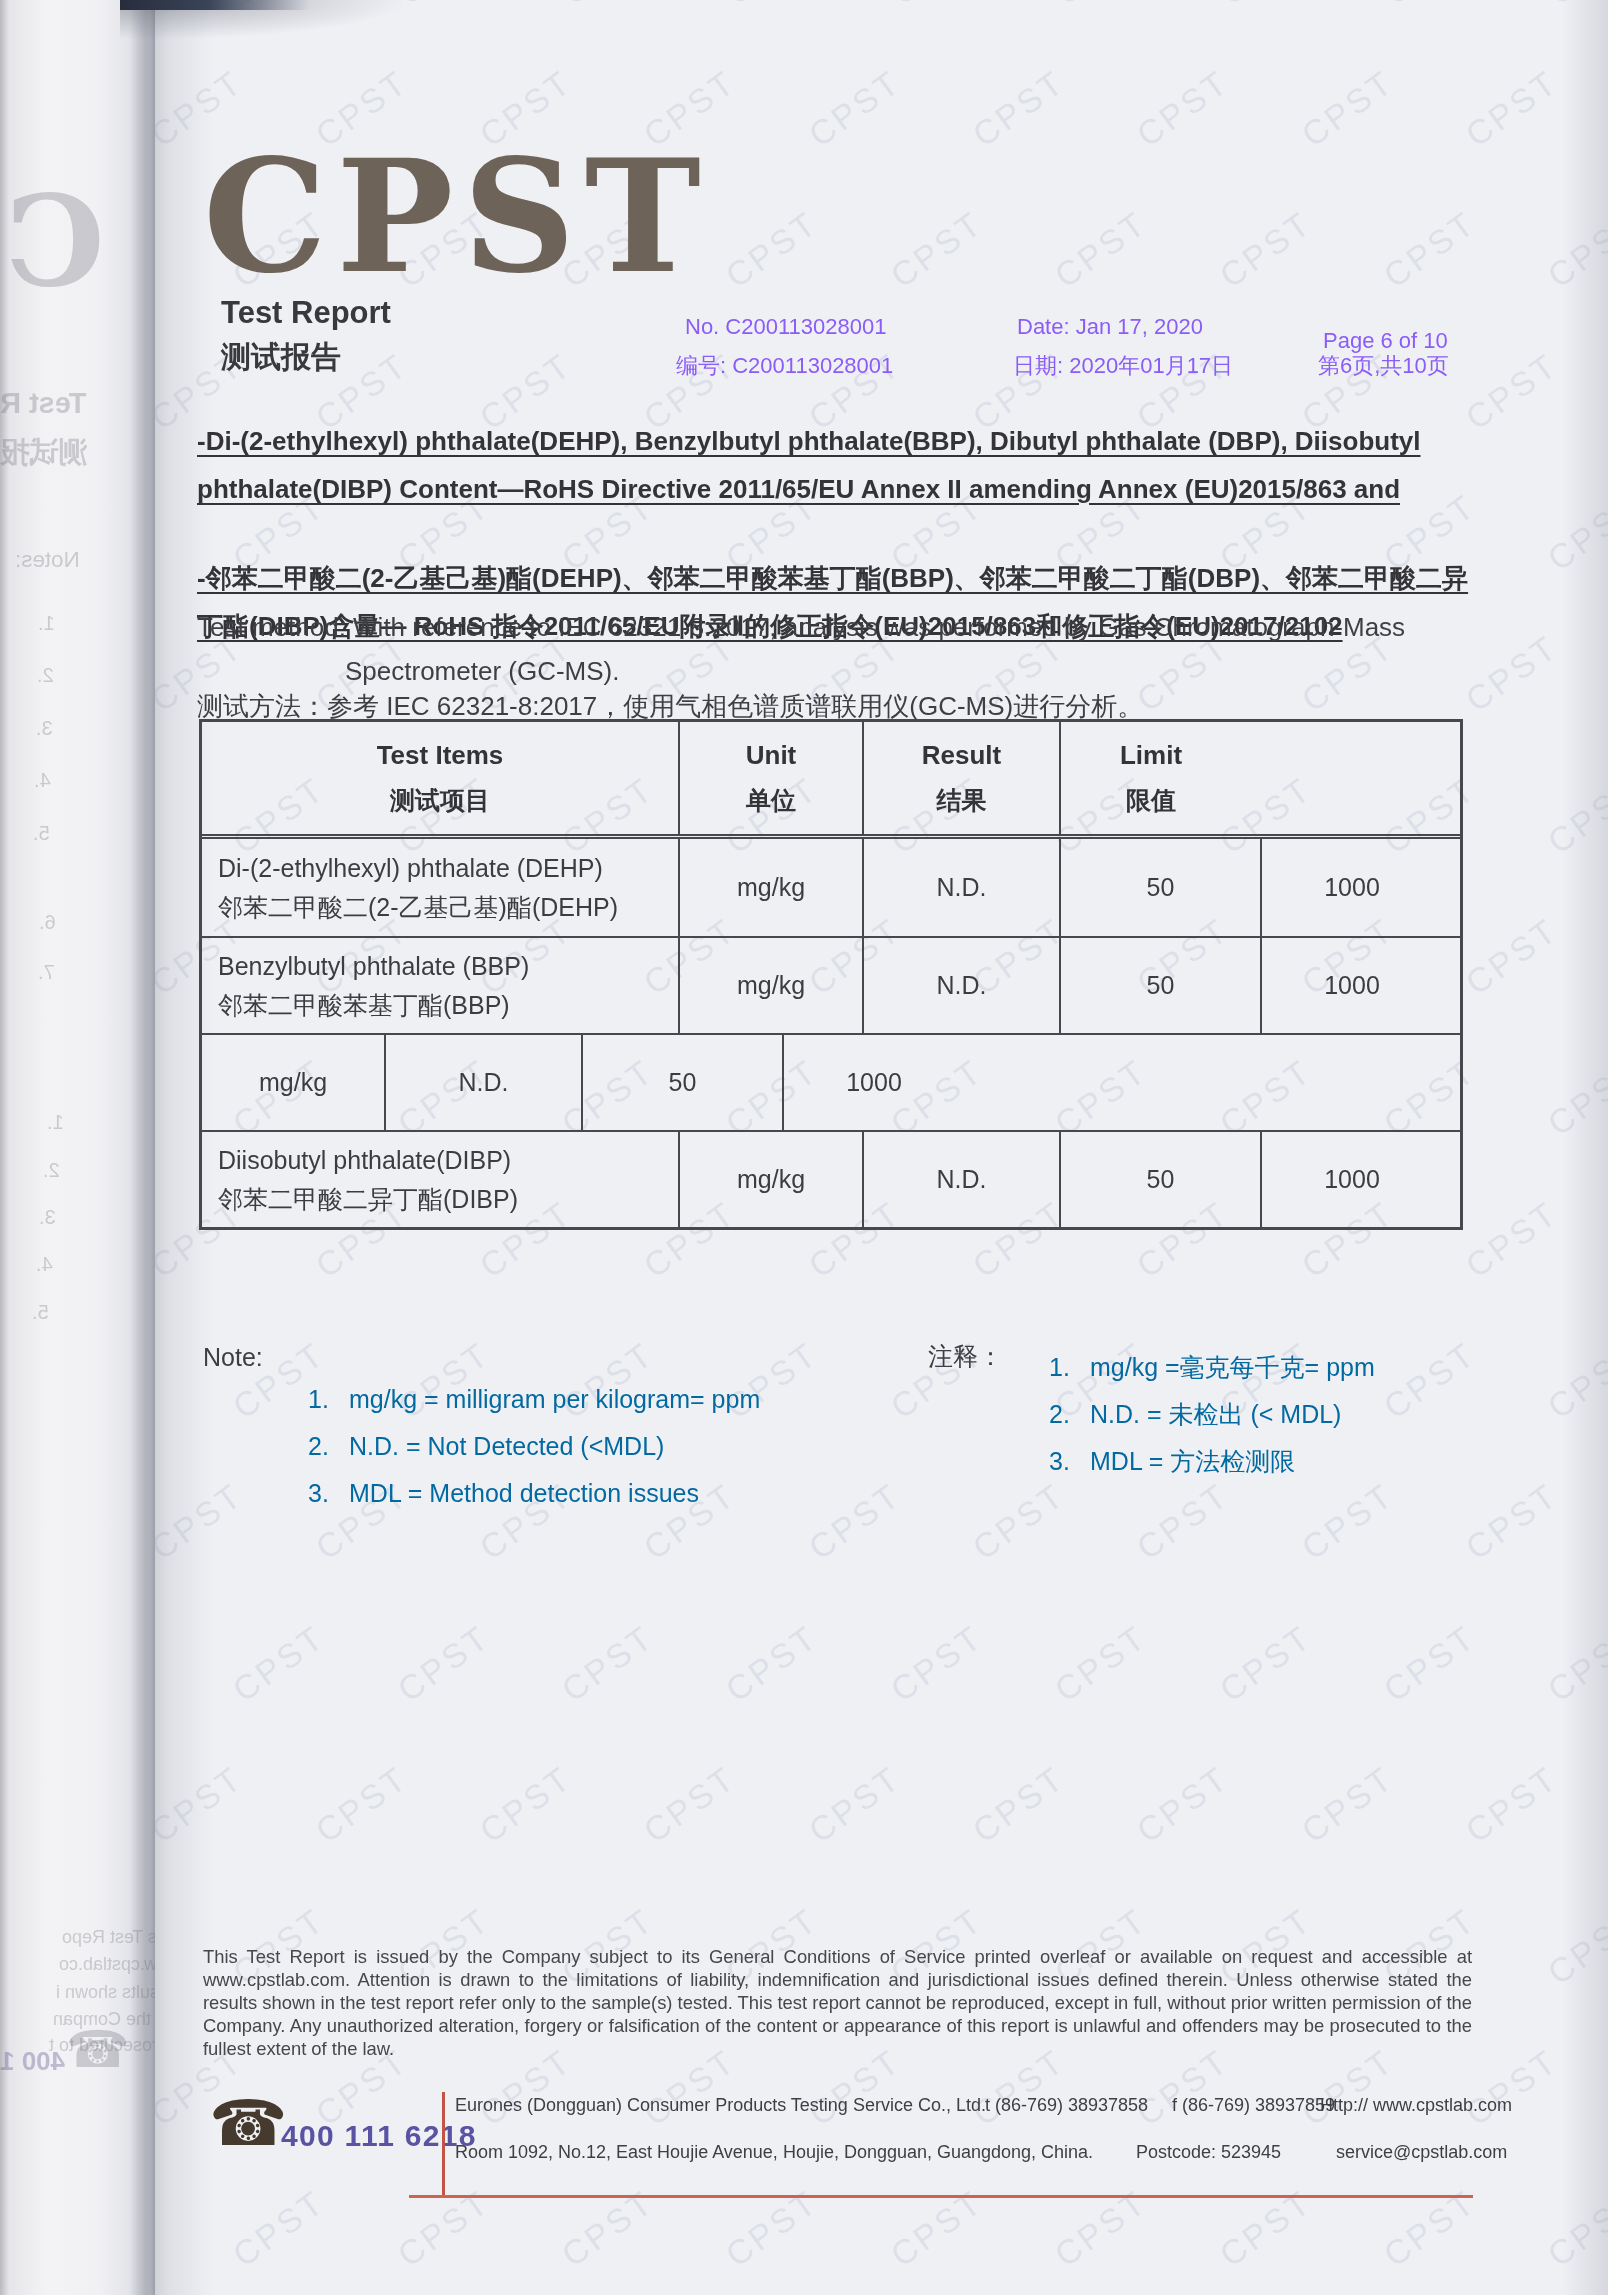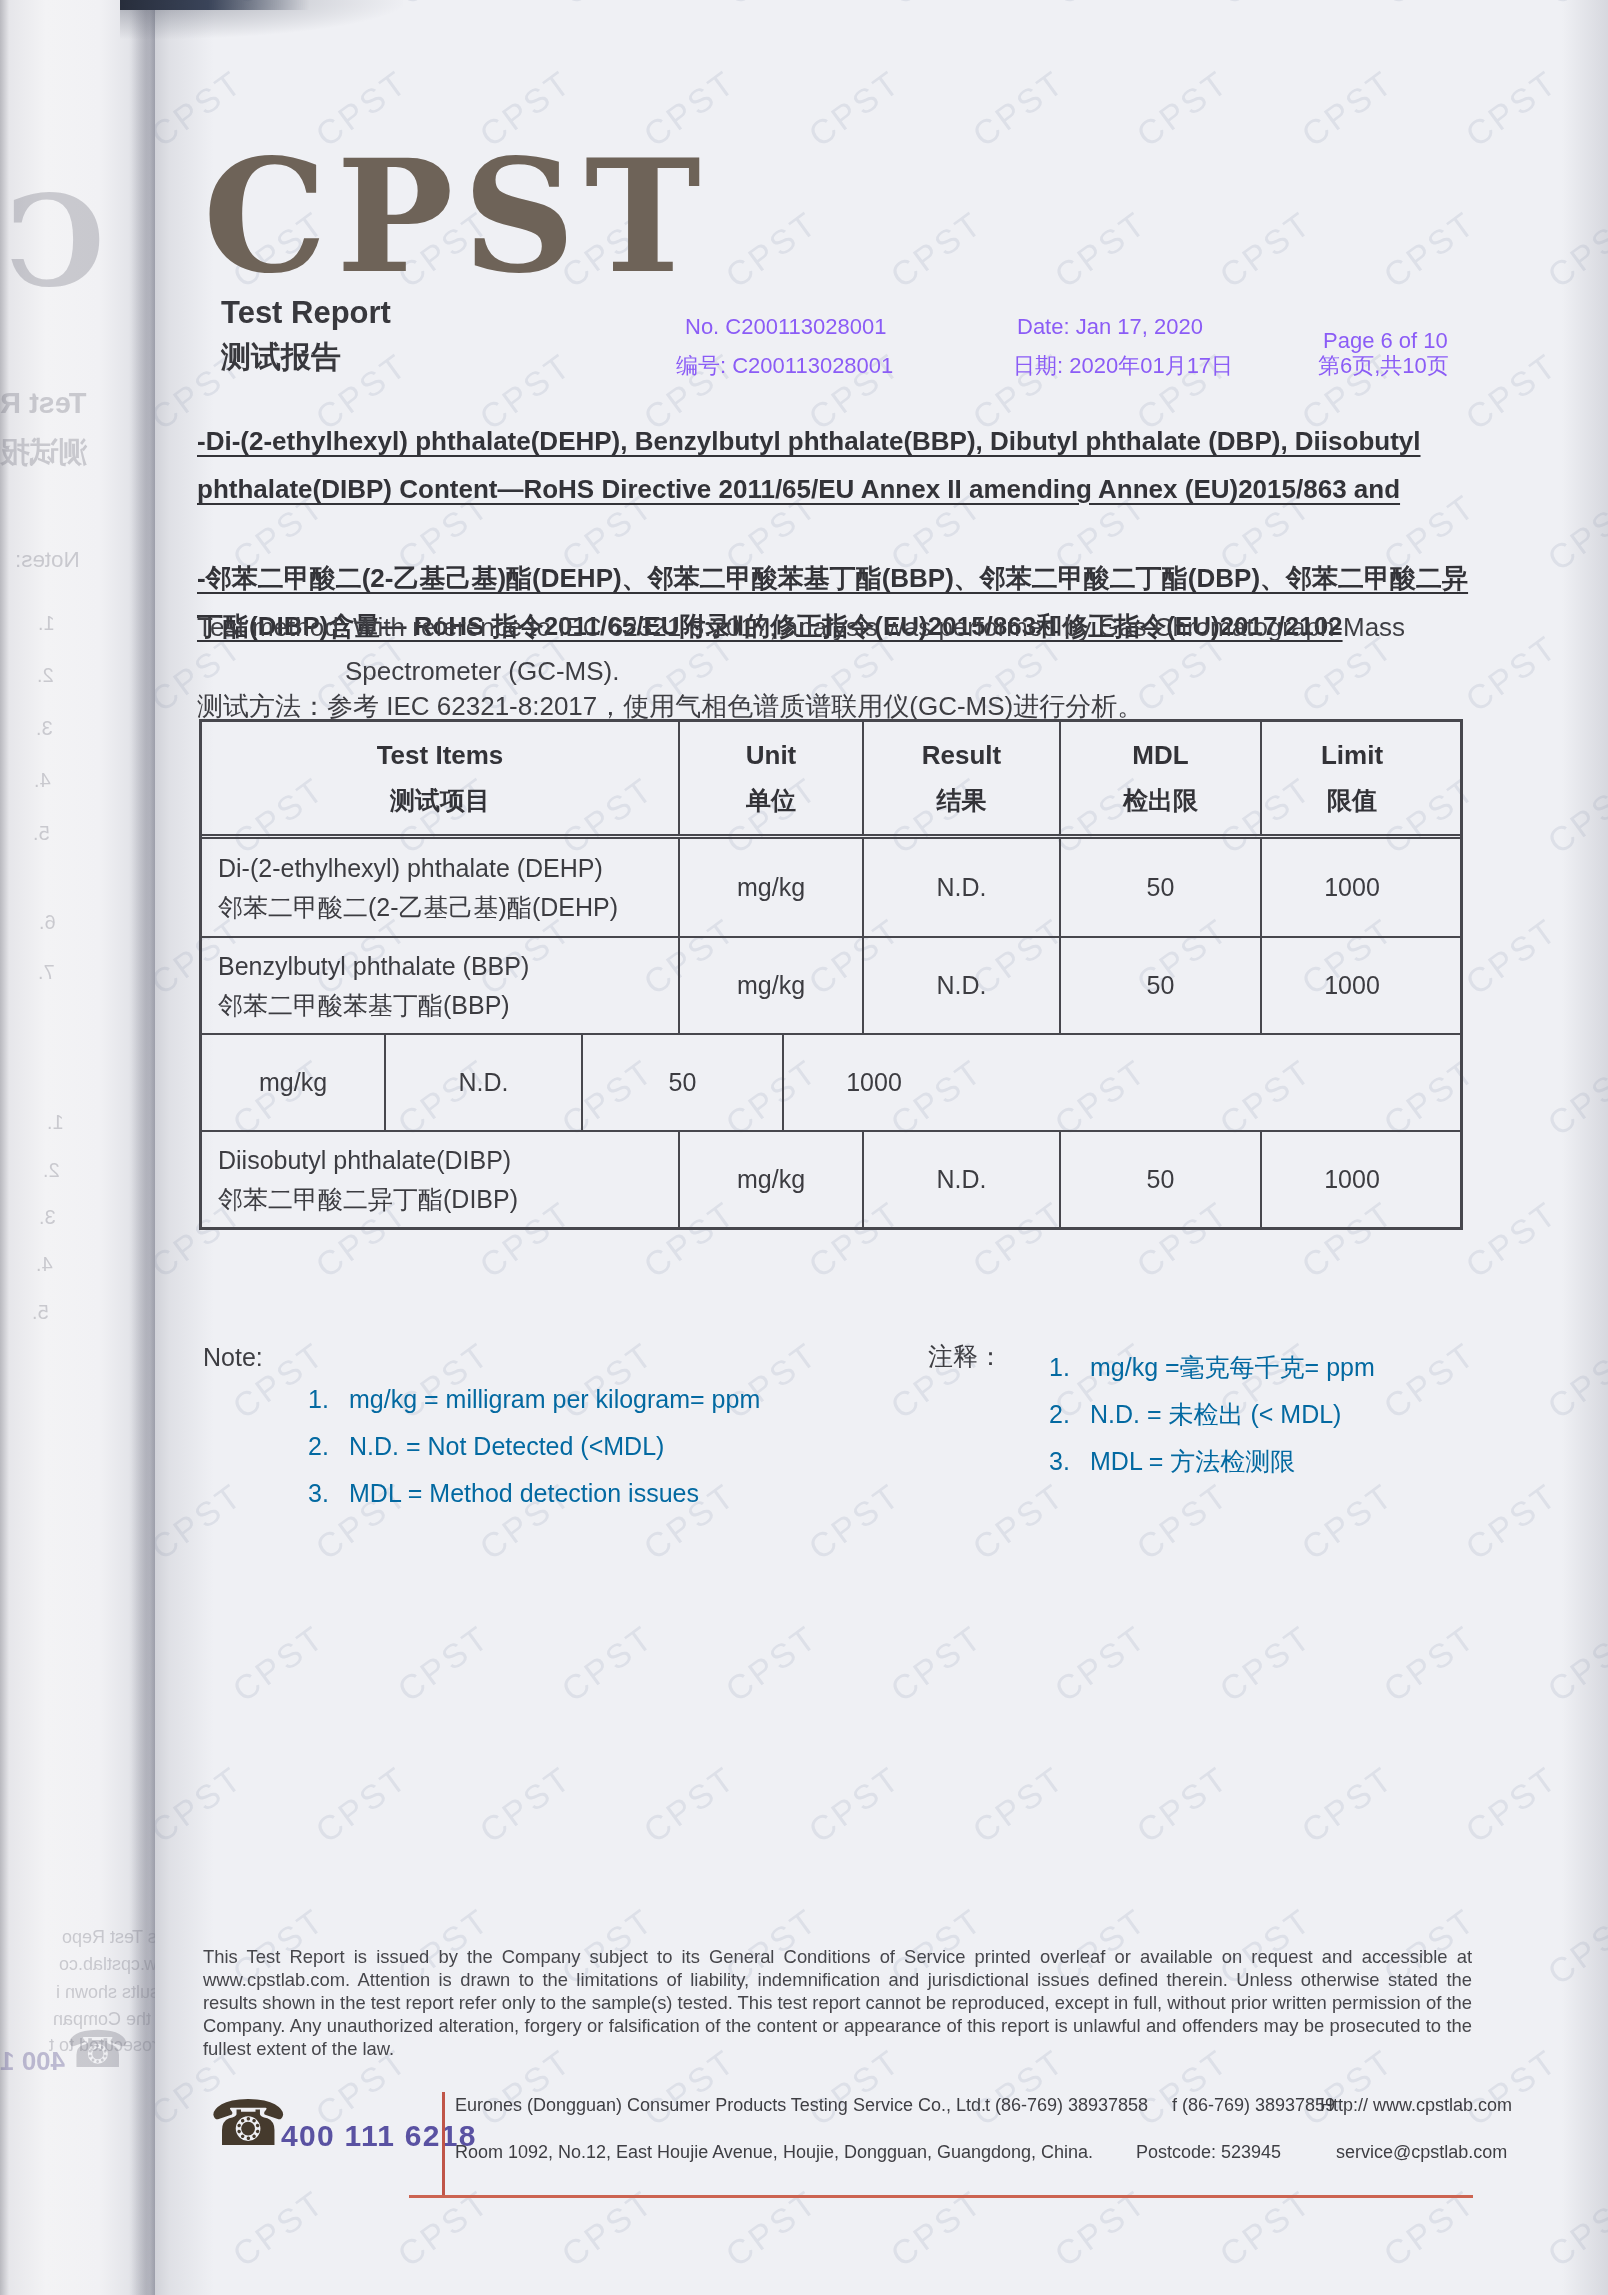--- a/index.html
+++ b/index.html
@@ -328,24 +328,20 @@
           <div class="hcell-zh">测试项目</div>
         </div>
         <div class="cell c1">
           <div class="hcell-en">Unit</div>
           <div class="hcell-zh">单位</div>
         </div>
         <div class="cell c2">
           <div class="hcell-en">Result</div>
           <div class="hcell-zh">结果</div>
         </div>
-        <div class="cell c3">
-          <div class="hcell-en">MDL</div>
-          <div class="hcell-zh">检出限</div>
-        </div>
         <div class="cell c4">
           <div class="hcell-en">Limit</div>
           <div class="hcell-zh">限值</div>
         </div>
       </div>
       <div id="rows">
           <div class="trow">
             <div class="cell c0">
               <div class="item-en">Di-(2-ethylhexyl) phthalate (DEHP)</div>
               <div class="item-zh">邻苯二甲酸二(2-乙基己基)酯(DEHP)</div>

